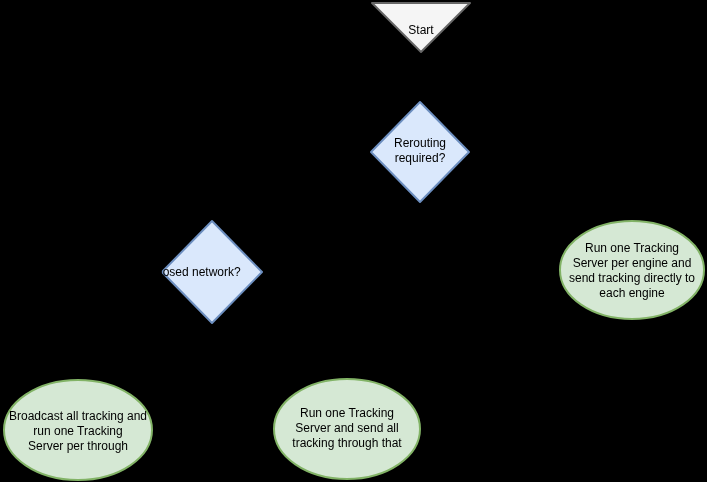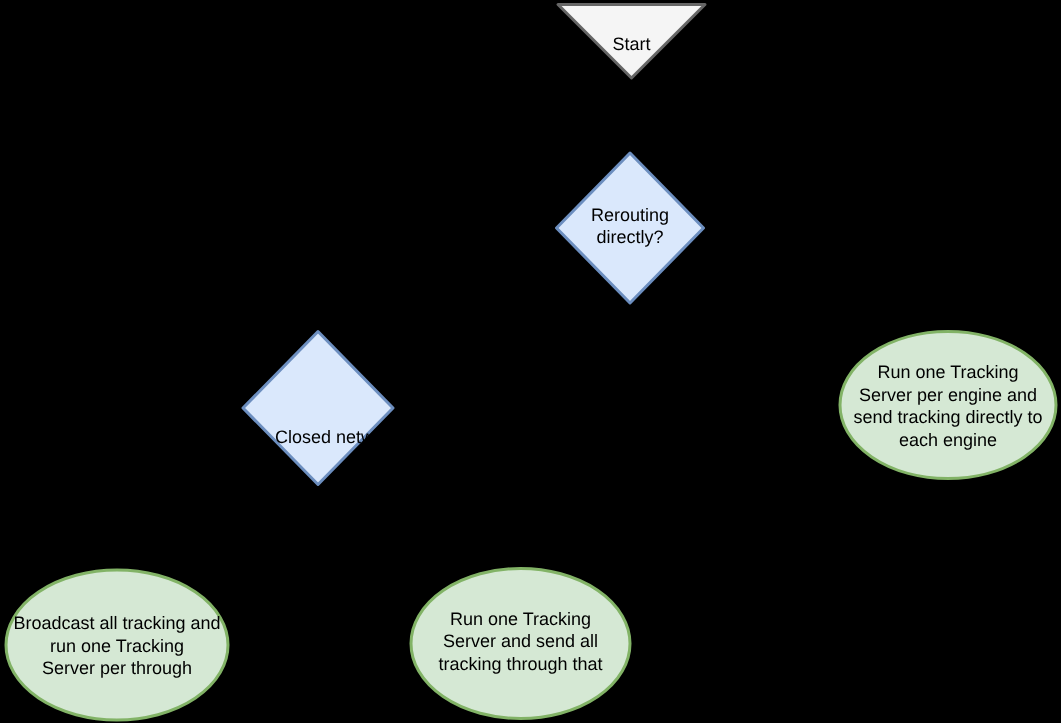--- a/index.html
+++ b/index.html
@@ -48,23 +48,23 @@
     <ellipse cx="632" cy="270" rx="72" ry="49" fill="#d5e8d4" stroke="#82b366" stroke-width="2"></ellipse>
 
     <ellipse cx="78" cy="430" rx="74" ry="50" fill="#d5e8d4" stroke="#82b366" stroke-width="2"></ellipse>
 
     <ellipse cx="347" cy="429" rx="73" ry="50" fill="#d5e8d4" stroke="#82b366" stroke-width="2"></ellipse>
   </svg>
 
   <div class="label" style="left:421px; top:30px;">Start</div>
 
   <div class="label" style="left:420px; top:151px;">Rerouting
-directly?</div>
+required?</div>
 
-  <div class="label" style="left:228px; top:272px;margin-top:20px;">Closed network?</div>
+  <div class="label" style="left:196px; top:272px;">Closed network?</div>
 
   <div class="label" style="left:632px; top:271px;">Run one Tracking
 Server per engine and
 send tracking directly to
 each engine</div>
 
   <div class="label" style="left:78px; top:431px;">Broadcast all tracking and
 run one Tracking
 Server per through</div>
 

